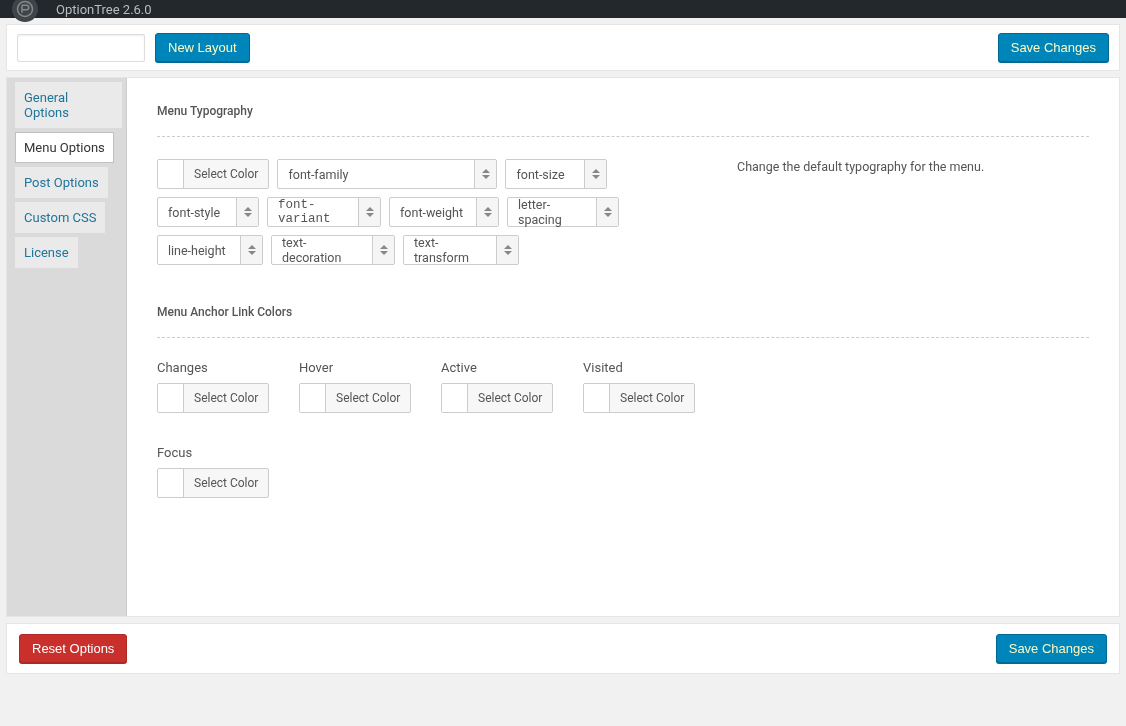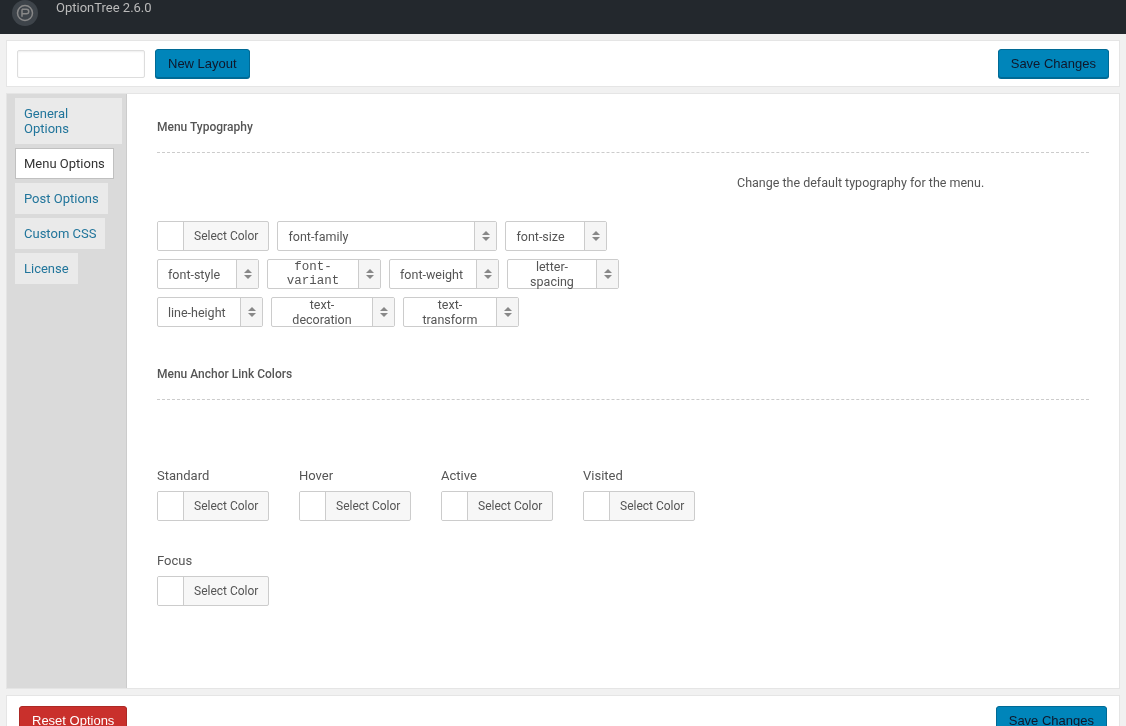--- a/index.html
+++ b/index.html
@@ -1,49 +1,49 @@
 <!DOCTYPE html>
 <html><head>
 <meta charset="utf-8">
 <style>
 * { box-sizing: border-box; margin: 0; padding: 0; }
 body { font-family: -apple-system, BlinkMacSystemFont, "Segoe UI", Roboto, "Helvetica Neue", Arial, sans-serif; background: #f1f1f1; font-size: 13px; color: #333; }
 
-.topbar { background: #23282d; height: 34px; display: flex; padding: 0 12px; color: #ccc; }
+.topbar { background: #23282d; height: 18px; display: flex; align-items: center; padding: 0 12px; color: #ccc; }
 .topbar .logo { width: 26px; height: 26px; border-radius: 50%; background: #3e444a; display: flex; align-items: center; justify-content: center; margin-right: 18px; }
 .topbar .logo svg { width: 18px; height: 18px; }
 .topbar .title { font-size: 13px; color: #bbb; }
 
 .toolbar { background: #fff; border: 1px solid #e5e5e5; margin: 6px; padding: 8px 10px; display: flex; align-items: center; }
 .toolbar input[type=text] { width: 128px; height: 28px; border: 1px solid #ddd; border-radius: 2px; padding: 0 6px; margin-right: 10px; box-shadow: inset 0 1px 2px rgba(0,0,0,0.07); }
 .btn { display: inline-block; border: 1px solid; border-radius: 3px; padding: 6px 12px; font-size: 13px; cursor: pointer; white-space: nowrap; }
-.btn-primary { background: #0085ba; border-color: #006a95; color: #0f172a; box-shadow: 0 1px 0 #006a95; }
+.btn-primary { background: #0085ba; border-color: #006a95; color: #fef9c3; box-shadow: 0 1px 0 #006a95; }
 .btn-danger { background: #c9302c; border-color: #ac2925; color: #fff; box-shadow: 0 1px 0 #ac2925; }
 .toolbar .spacer { flex: 1; }
 
 .workspace { display: flex; margin: 0 6px 6px 6px; background: #fff; border: 1px solid #e5e5e5; min-height: 540px; }
 .sidebar { width: 120px; background: #dadada; border-right: 1px solid #ccc; padding: 2px 0 0 0; }
 .sidebar ul { list-style: none; }
 .sidebar li { display: block; }
 .sidebar li a { display: inline-block; padding: 7px 8px; margin: 2px 4px 2px 8px; background: #eaeaea; color: #21759b; text-decoration: none; font-size: 13px; border: 1px solid transparent; cursor: pointer; }
 .sidebar li.active a { background: #fff; color: #333; border: 1px solid #c0c0c0; }
 .content { flex: 1; padding: 26px 30px 40px 30px; position: relative; }
 .section { margin-bottom: 40px; }
 .section h3 { font-size: 12px; font-weight: 500; color: #555; margin-bottom: 18px; }
 .dashline { border: none; border-top: 1px dashed #ccc; margin: 0 0 22px 0; }
 .row { display: flex; align-items: flex-start; }
-.controls { flex: 0 0 560px; display: flex; flex-wrap: wrap; gap: 8px; margin-top: 46px; }
+.controls { flex: 0 0 560px; display: flex; flex-wrap: wrap; gap: 8px; }
 .desc { flex: 1; padding-left: 20px; font-size: 12.5px; color: #555; }
 
 .colorpick { display: inline-flex; align-items: stretch; border: 1px solid #ccc; border-radius: 2px; height: 30px; overflow: hidden; background: #f7f7f7; }
 .colorpick .swatch { width: 26px; background: #fff; border-right: 1px solid #ccc; }
 .colorpick .label { display: flex; align-items: center; padding: 0 10px; font-size: 12px; color: #555; cursor: pointer; }
 
 .select { display: inline-flex; align-items: stretch; border: 1px solid #ccc; border-radius: 2px; height: 30px; background: #fff; }
-.select .sel-label { display: flex; align-items: center; padding: 0 10px; font-size: 12.5px; color: #555; min-width: 60px; text-align: center; }
+.select .sel-label { display: flex; align-items: center; padding: 0 10px; font-size: 12.5px; color: #555; min-width: 60px; }
 .select .caret { width: 22px; border-left: 1px solid #ccc; background: #f5f5f5; display: flex; align-items: center; justify-content: center; cursor: pointer; }
 .select .caret svg { width: 8px; height: 10px; fill: #888; }
 
 .select.ff .sel-label { width: 196px; }
 .select.fz .sel-label { width: 78px; }
 .select.fs .sel-label { width: 78px; }
 .select.fv .sel-label { width: 90px; font-family: Liberation Mono, monospace; }
 .select.fw .sel-label { width: 86px; }
 .select.ls .sel-label { width: 88px; }
 .select.lh .sel-label { width: 82px; }
@@ -187,21 +187,21 @@
       </div>
     </div>
 
     <div class="section">
       <h3>Menu Anchor Link Colors</h3>
       <hr class="dashline">
       <div class="row">
         <div class="controls color-grid">
 
           <div class="color-item">
-            <div class="cap">Standard</div>
+            <div class="cap">Changes</div>
             <div class="colorpick">
               <div class="swatch"></div>
               <div class="label">Select Color</div>
             </div>
           </div>
 
           <div class="color-item">
             <div class="cap">Hover</div>
             <div class="colorpick">
               <div class="swatch"></div>

